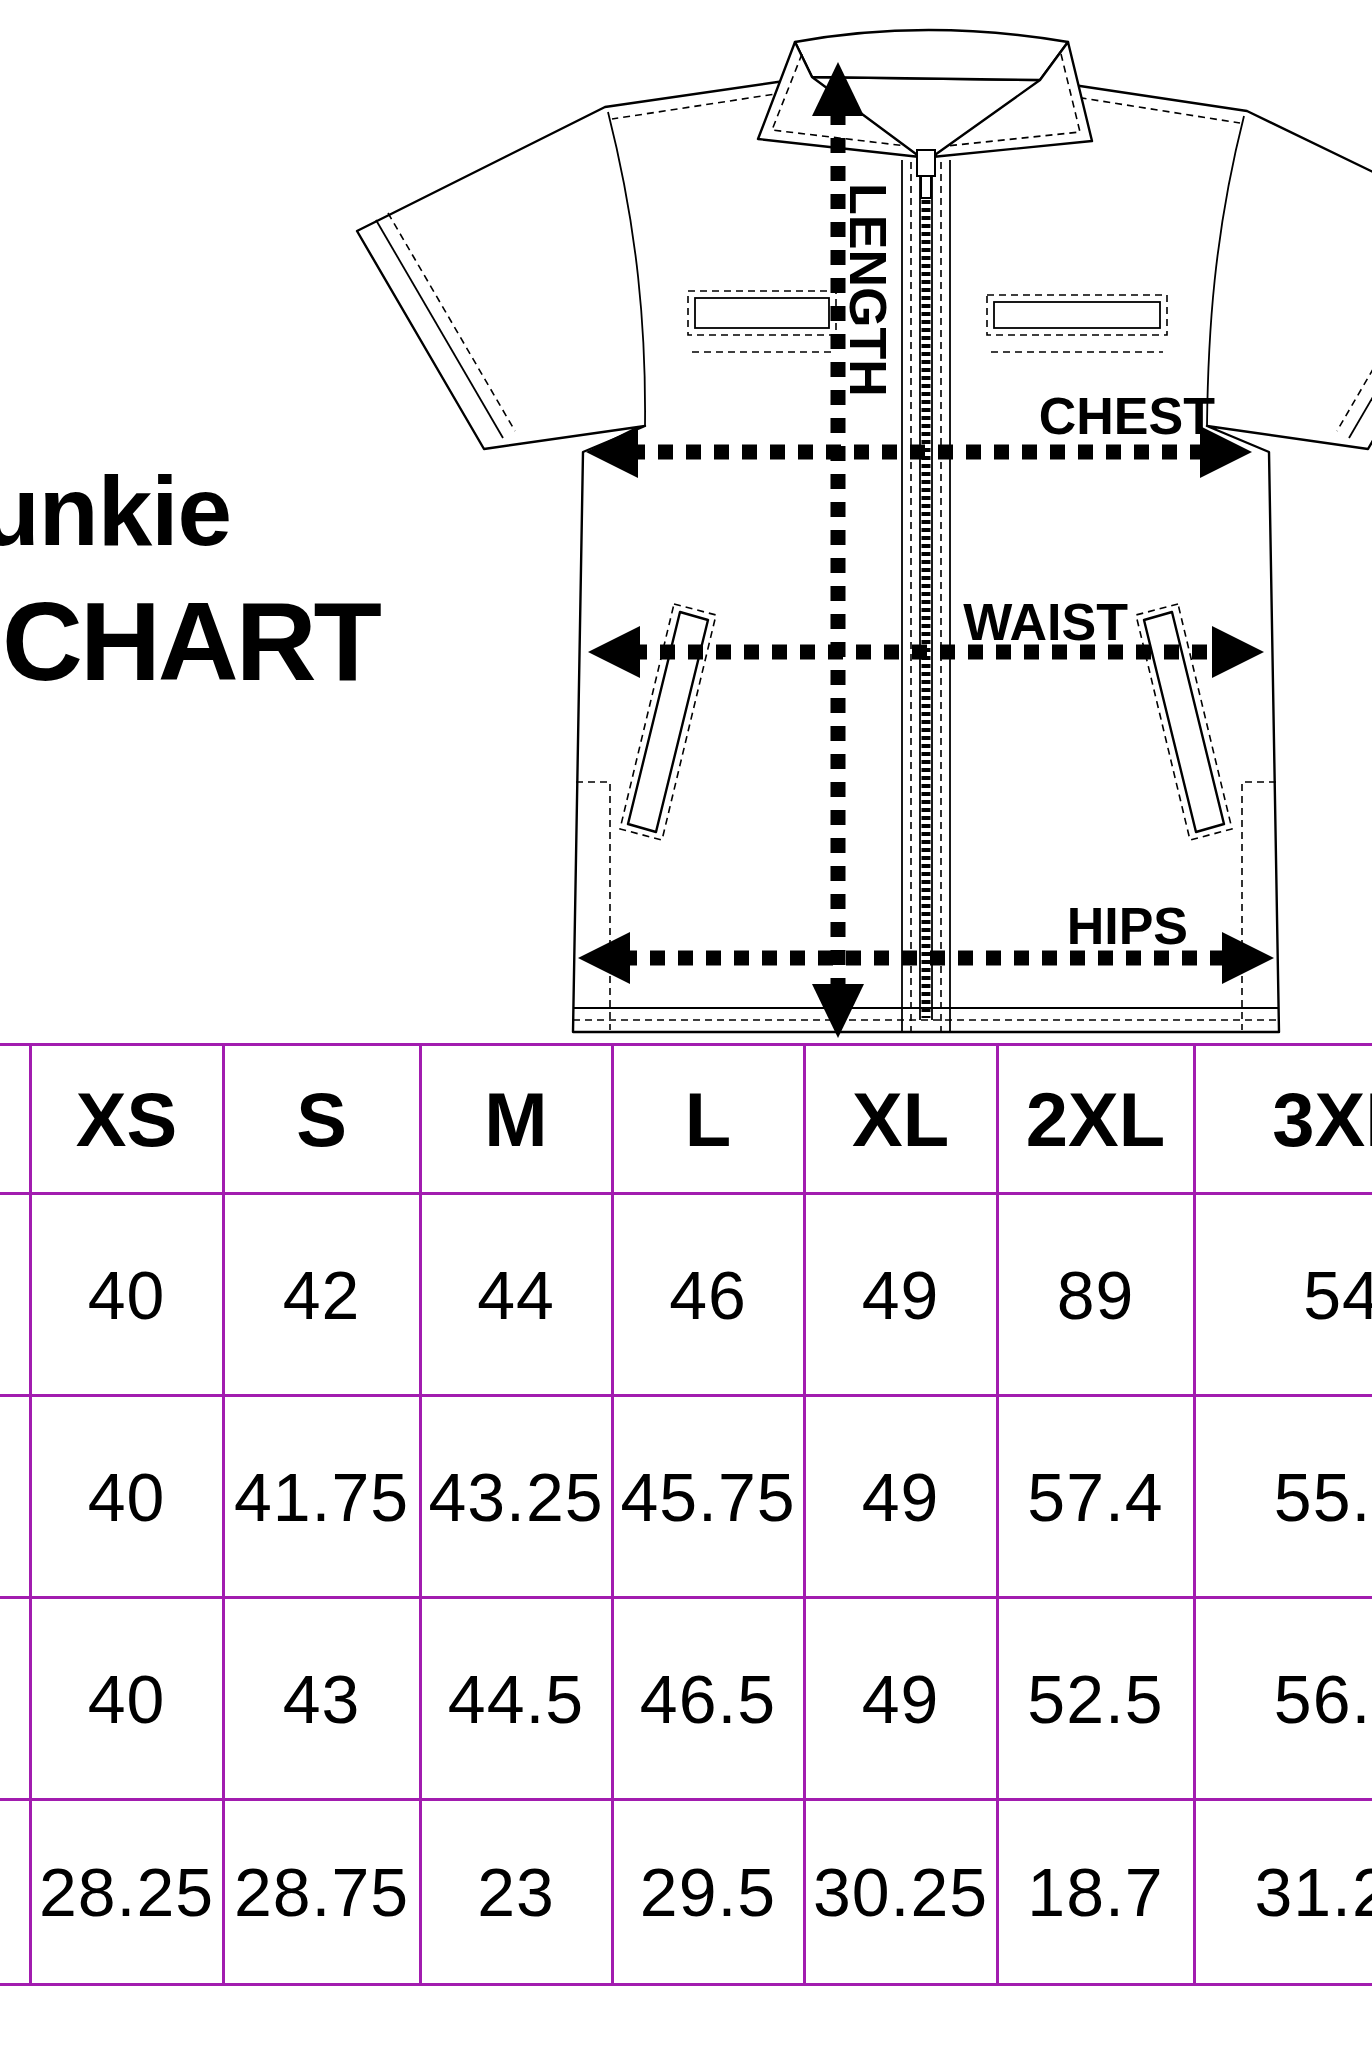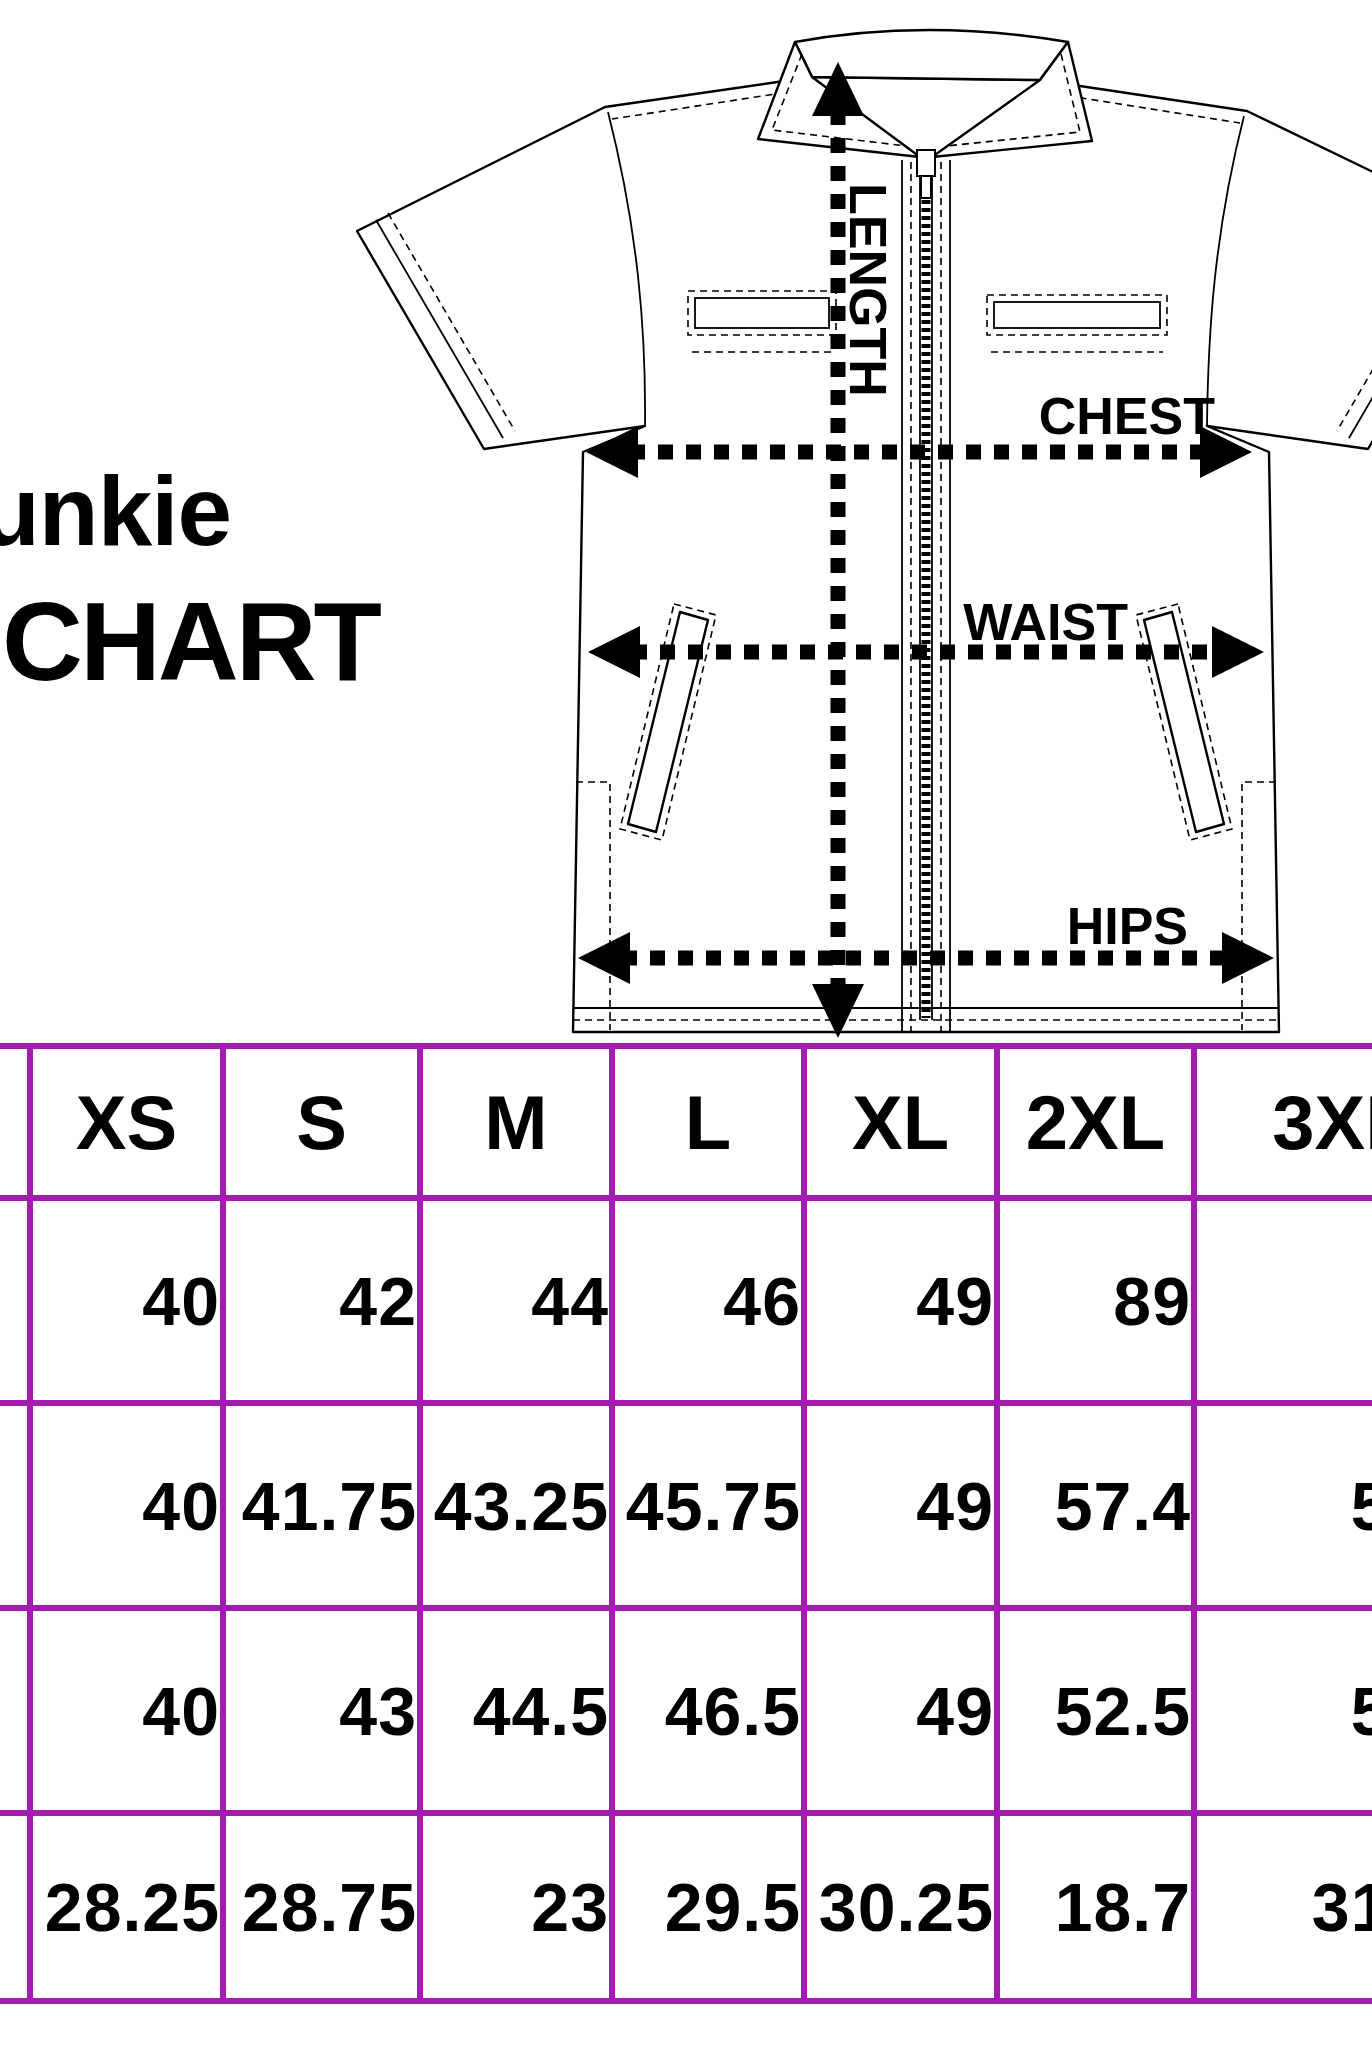--- a/index.html
+++ b/index.html
@@ -60,40 +60,39 @@
   
   #size-table {
     position: absolute;
     left: 0;
     top: 1043px;
     width: 1490px;
     border-collapse: collapse;
     table-layout: fixed;
   }
   #size-table th, #size-table td {
-    border: 6px solid #a21caf;
+    border: 3px solid #a21caf;
     text-align: center;
     vertical-align: middle;
     background: #fff;
     padding: 0;
     overflow: hidden;
   }
   #size-table th:first-child, #size-table td:first-child { border-left: none; }
   #size-table th {
     height: 146px;
     font-size: 76px;
     font-weight: 700;
     letter-spacing: 0px;
   }
   #size-table td {
     height: 199px;
     font-size: 68px;
-    font-weight: 700;
+    font-weight: 400;
     letter-spacing: 1px;
-    text-align: right;
   }
   #size-table tr.last-row td { height: 182px; }
 </style>
 </head>
 <body>
 
 <div id="stage">
 
   <div class="title-line1">unkie</div>
   <div class="title-line2">CHART</div>

